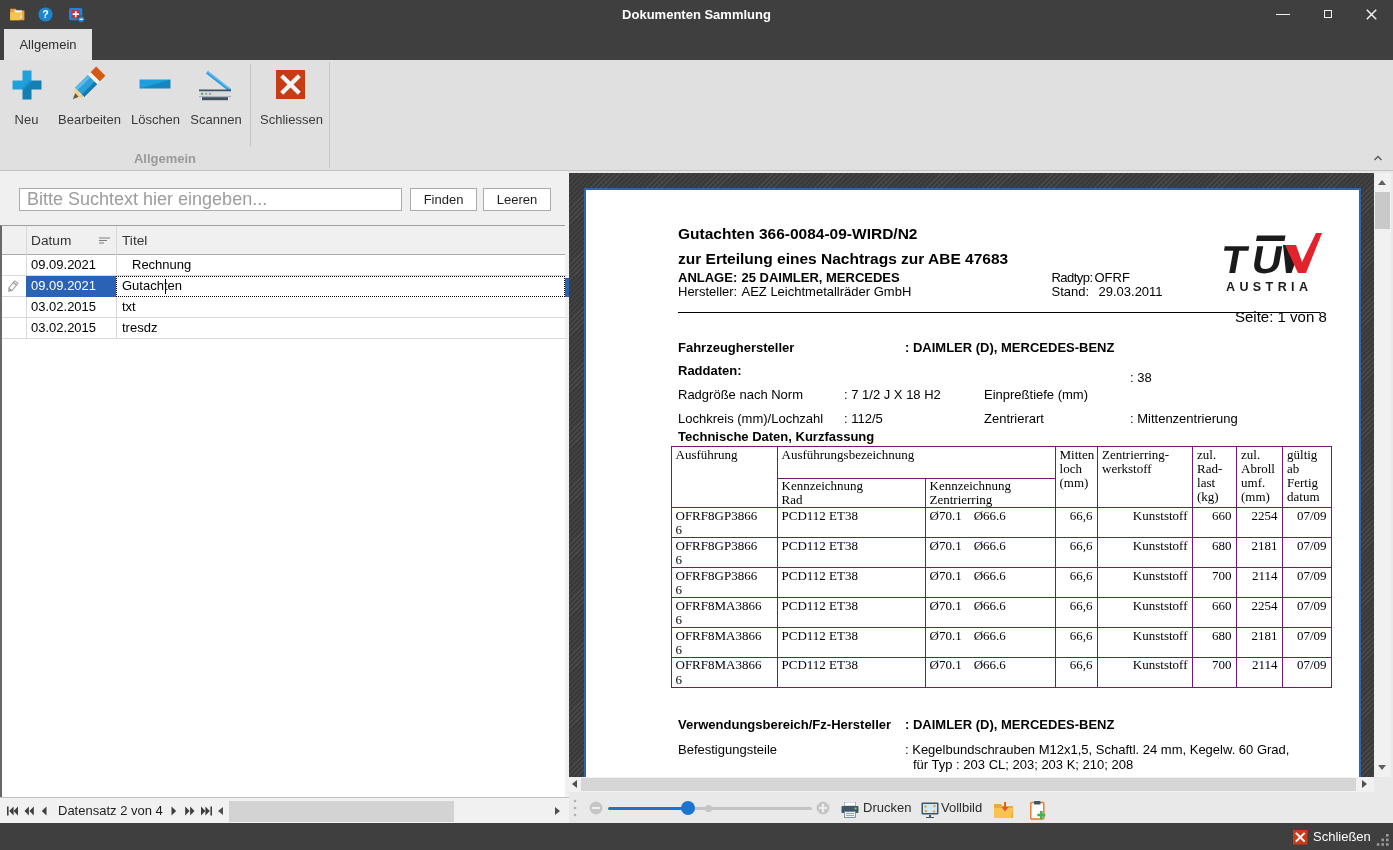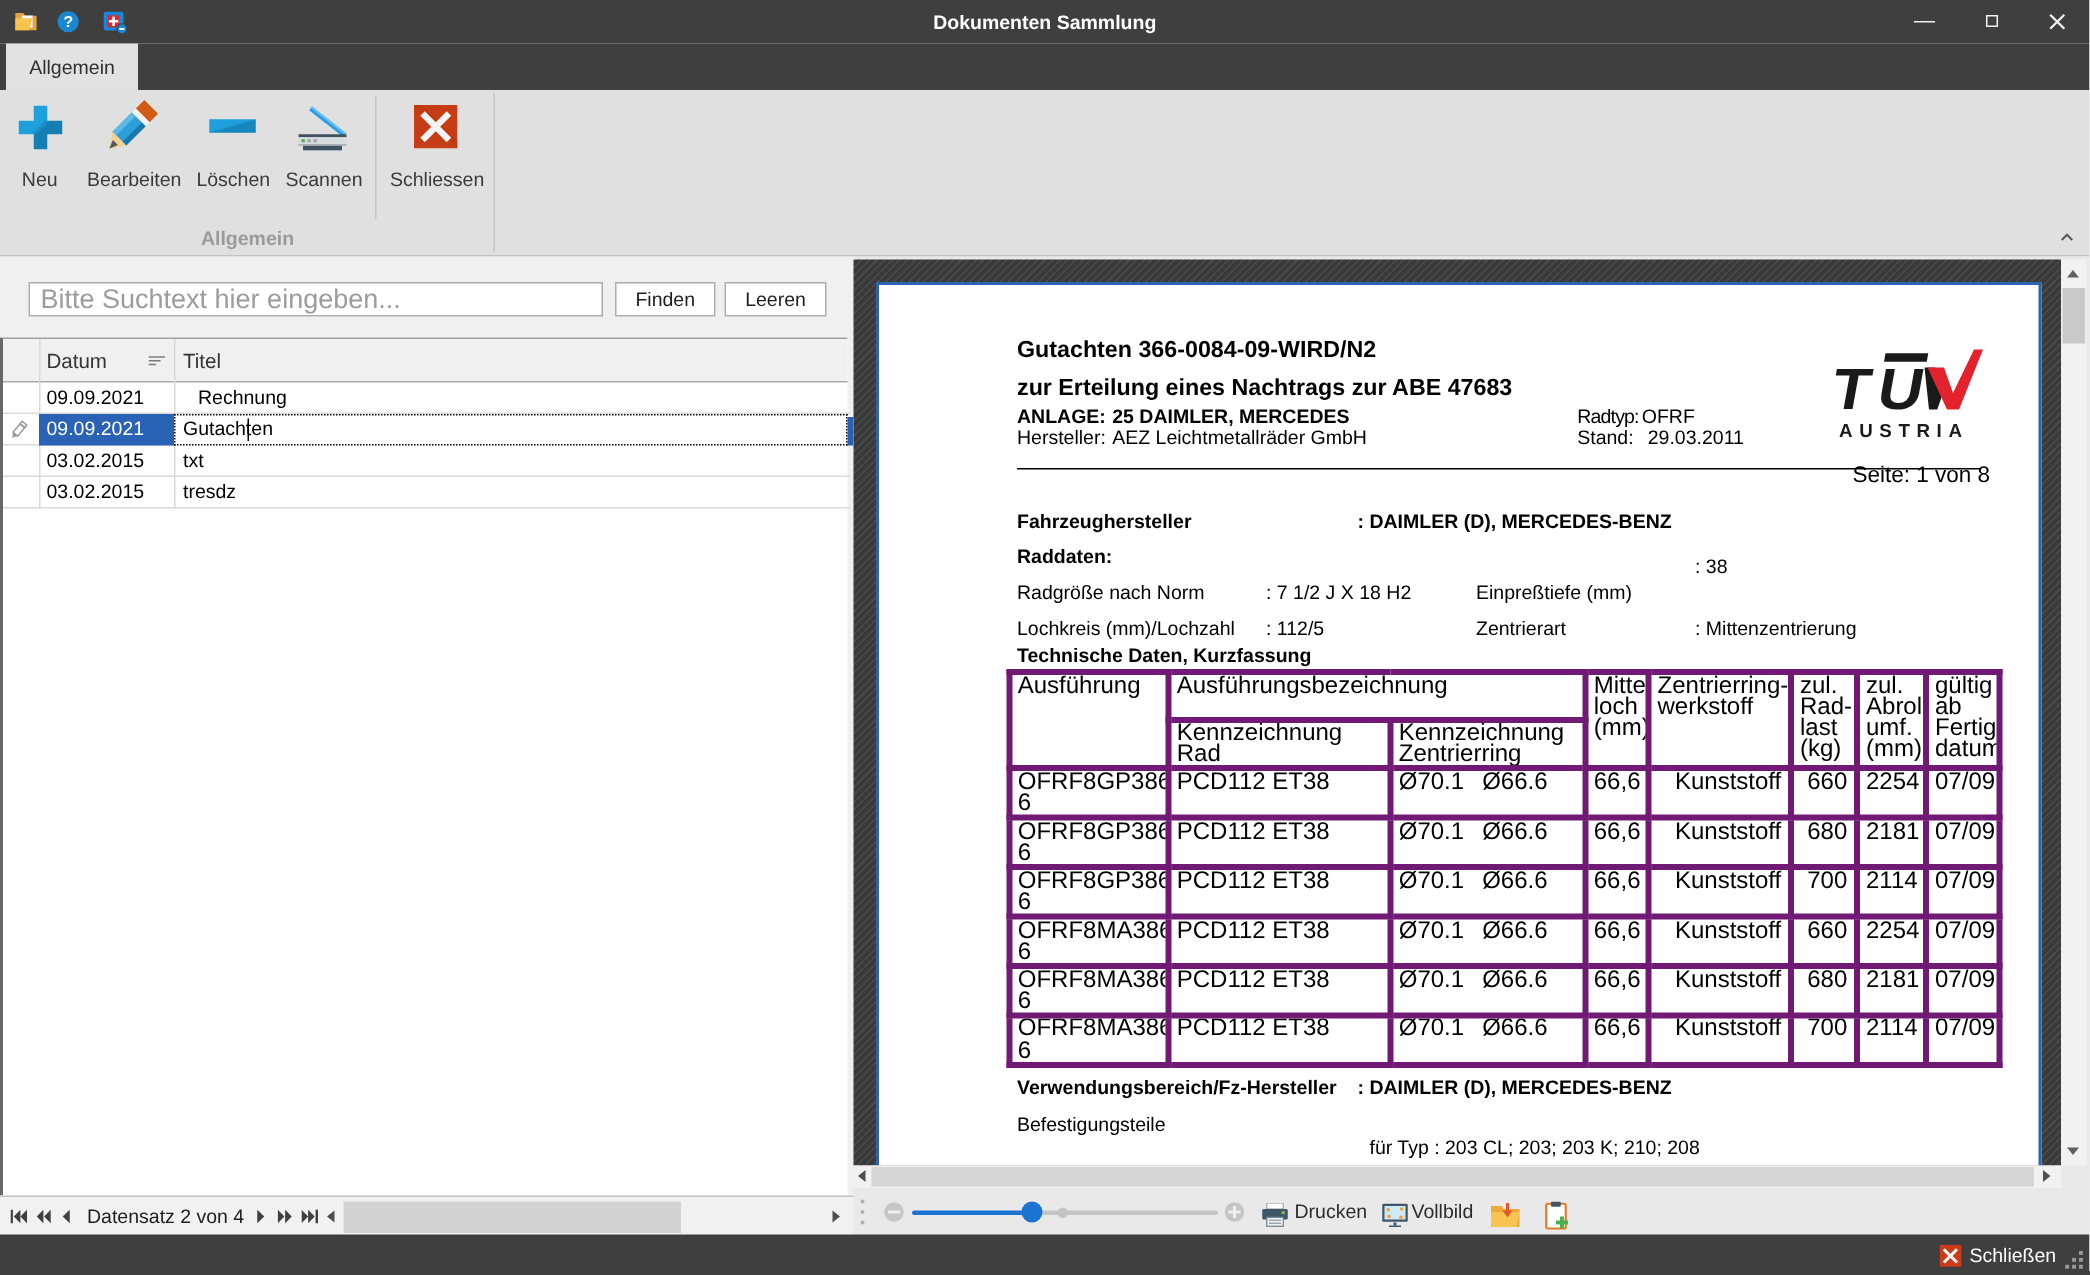--- a/index.html
+++ b/index.html
@@ -49,22 +49,22 @@
   #rightpanel { left:569px; top:171px; width:824px; height:652px; background:#e9e9e9; }
   #hatch { left:0; top:2px; width:805px; height:604px;
            background:repeating-linear-gradient(135deg,#4a4a4a 0 1px,#3a3a3a 1px 3.6px); }
   #page { left:15px; top:17px; width:777px; height:589px; background:#fff;
           border:2px solid #2b65b1; border-bottom:none; font-size:13px; color:#000; }
   .doc { position:absolute; white-space:nowrap; line-height:15px; }
   .b { font-weight:bold; }
 
   
   #dtable { position:absolute; left:84.5px; top:256px; border-collapse:collapse; table-layout:fixed; width:661.5px; }
-  #dtable td { border:4px solid #701a75; font-size:16px; line-height:14.2px; vertical-align:top;
-               padding:0.5px 4px 0 4px; overflow:hidden; white-space:nowrap; }
+  #dtable td { border:1px solid #701a75; font-size:13px; line-height:14.2px; vertical-align:top;
+               padding:0.5px 4px 0 4px; overflow:hidden; white-space:nowrap;font-family:Liberation Serif, serif; }
   #dtable td.r { text-align:right; padding-right:4.5px; }
   #dtable .sp { margin-left:12px; }
 
   
   #vscroll { left:805px; top:2px; width:17px; height:604px; background:#f1f1f1; }
   #hscroll { left:0; top:606px; width:805px; height:15px; background:#f1f1f1; }
   #viewtools { left:0; top:621px; width:824px; height:31px; background:#e9e9e9; }
 
   
   #statusbar { left:0; top:823px; width:1393px; height:27px; background:#3f3f3f; }
@@ -381,20 +381,21 @@
             <td class="r">700</td>
             <td class="r">2114</td>
             <td class="r">07/09</td>
           </tr>
     </tbody>
       </table>
 
     <div class="doc b" style="left:92px; top:526.7px;">Verwendungsbereich/Fz-Hersteller</div>
     <div class="doc b" style="left:319px; top:526.7px;">: DAIMLER (D), MERCEDES-BENZ</div>
     <div class="doc" style="left:92px; top:551.7px;">Befestigungsteile</div>
+    <div class="doc" style="left:319px; top:551.7px;">: Kegelbundschrauben M12x1,5, Schaftl. 24 mm, Kegelw. 60 Grad,</div>
     <div class="doc" style="left:327px; top:566.7px;">für Typ : 203 CL; 203; 203 K; 210; 208</div>
   </div>
   <div class="abs" id="vscroll">
     <div class="tri" style="left:4px; top:7px; border-left:4.5px solid transparent;
          border-right:4.5px solid transparent; border-bottom:5.5px solid #606060;"></div>
     <div class="abs" style="left:1px; top:19px; width:15px; height:37px; background:#c9c9c9;"></div>
     <div class="tri" style="left:4px; top:592px; border-left:4.5px solid transparent;
          border-right:4.5px solid transparent; border-top:5.5px solid #606060;"></div>
   </div>
   <div class="abs" id="hscroll">

